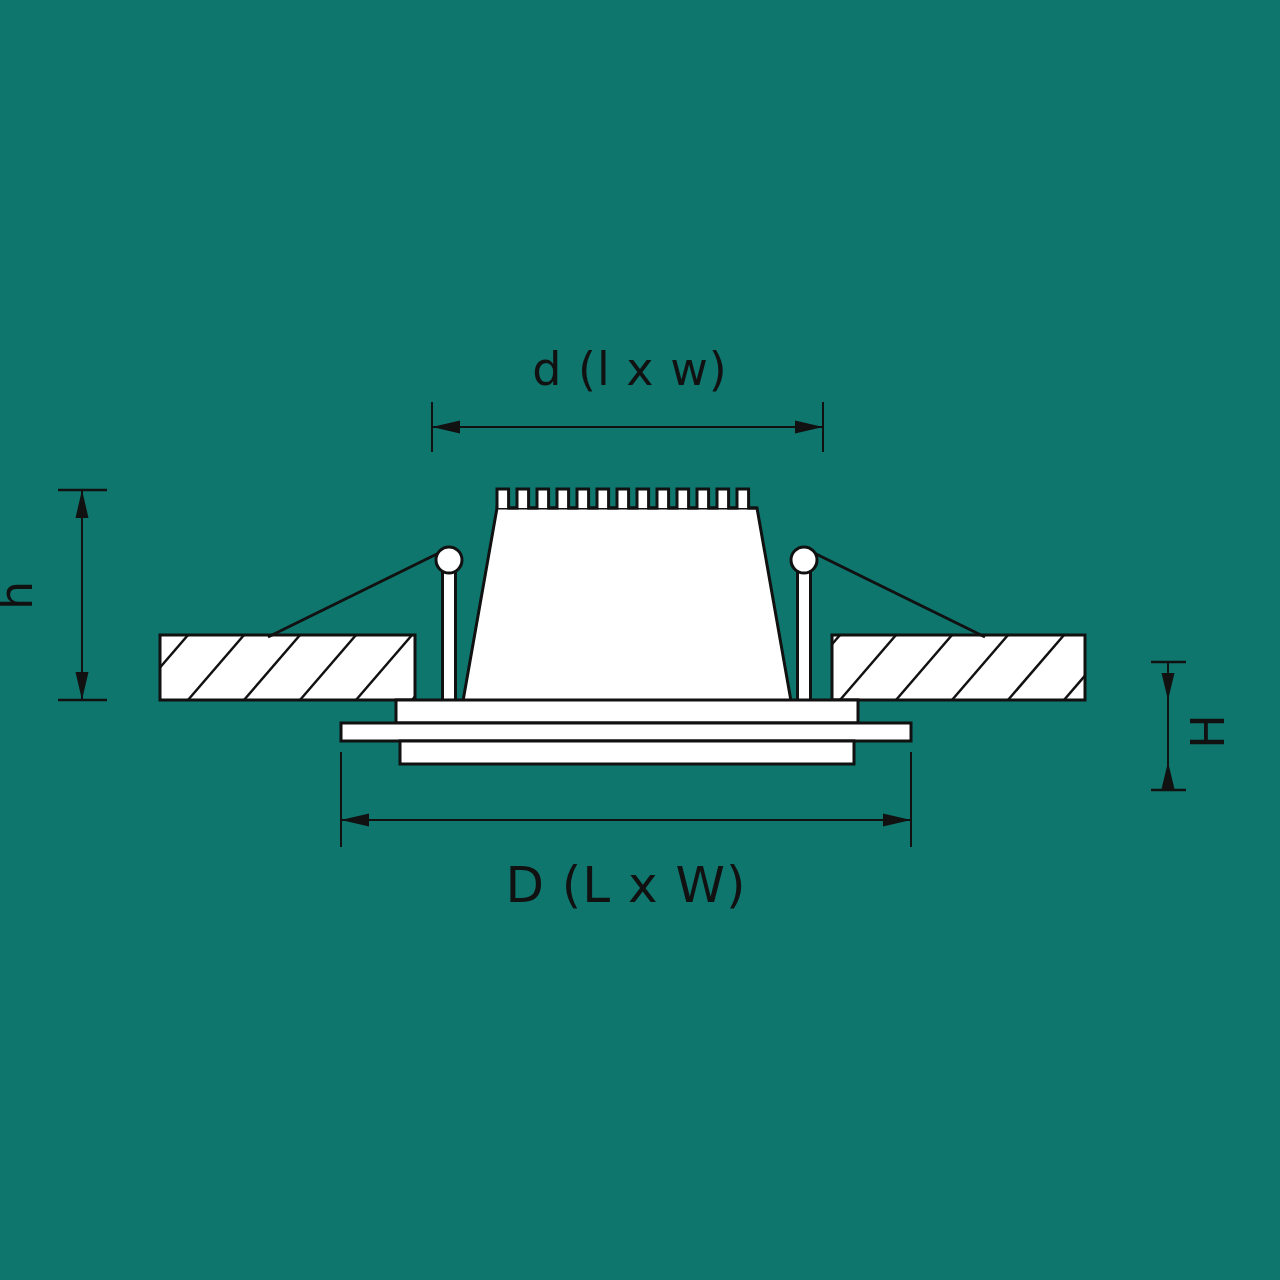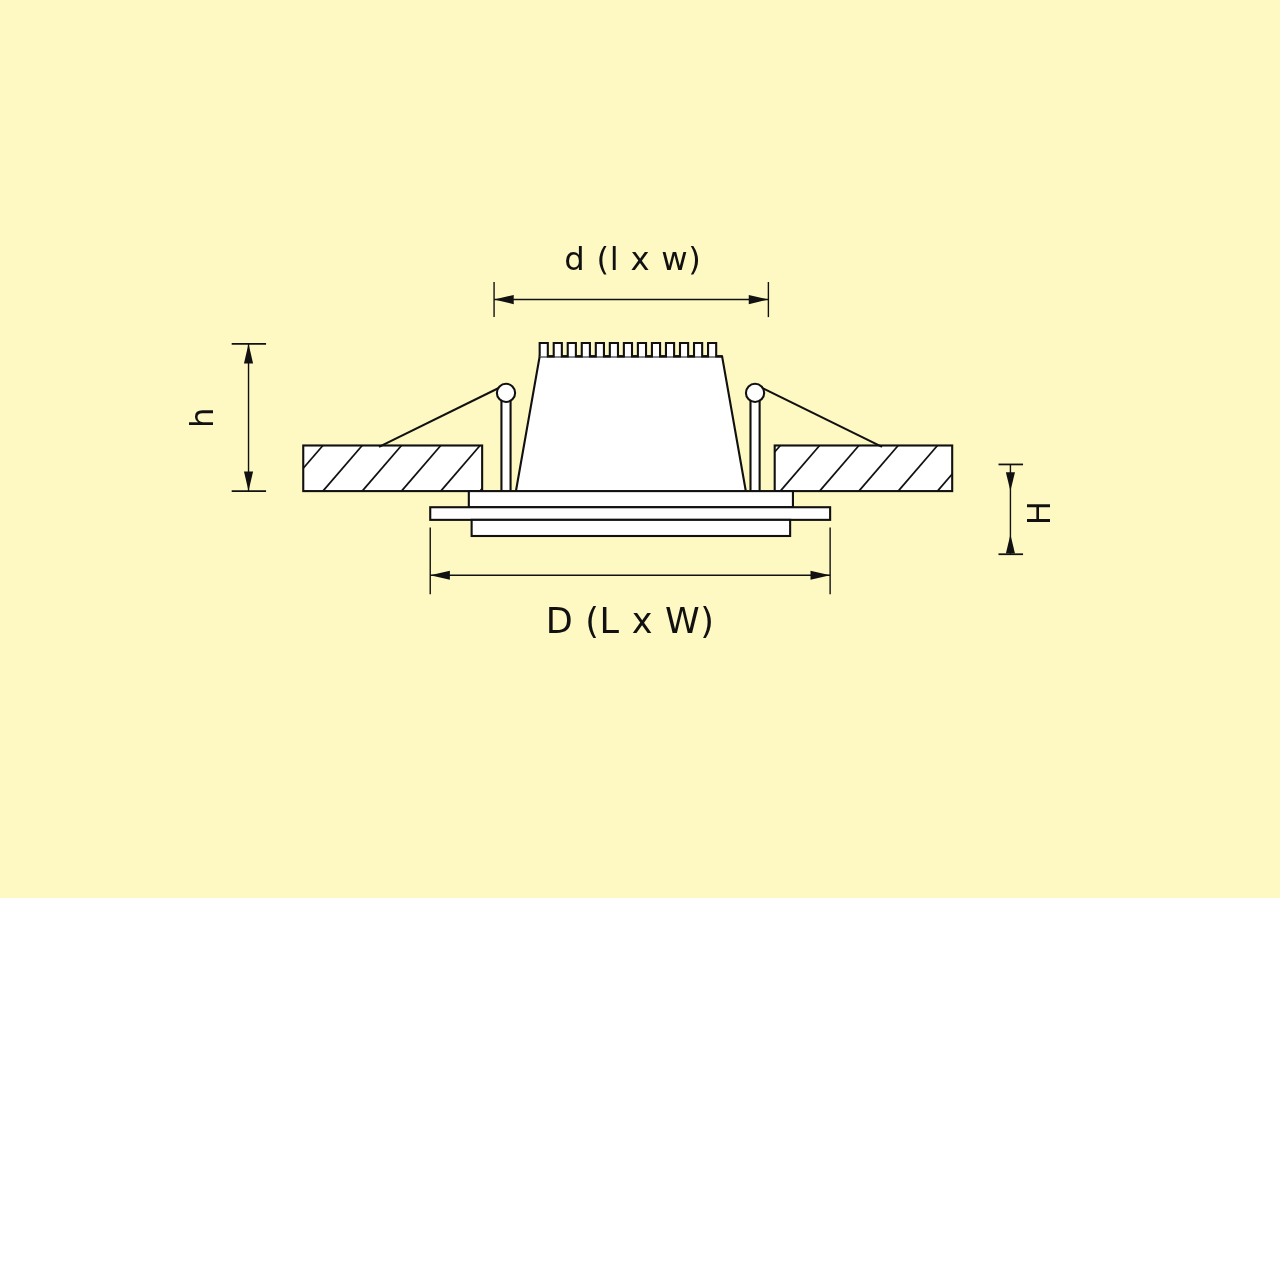--- a/index.html
+++ b/index.html
@@ -2,22 +2,22 @@
 <html><head>
 <meta charset="utf-8">
 <style>
   html, body {
     margin: 0;
     padding: 0;
     background: #ffffff;
   }
   .canvas {
     width: 1280px;
-    height: 898px;
-    background: #fef9c3;
+    height: 1280px;
+    background: #0f766e;
     position: relative;
   }
   svg {
     display: block;
     width: 100%;
     height: 100%;
   }
   .outline {
     fill: #ffffff;
     stroke: #111111;

